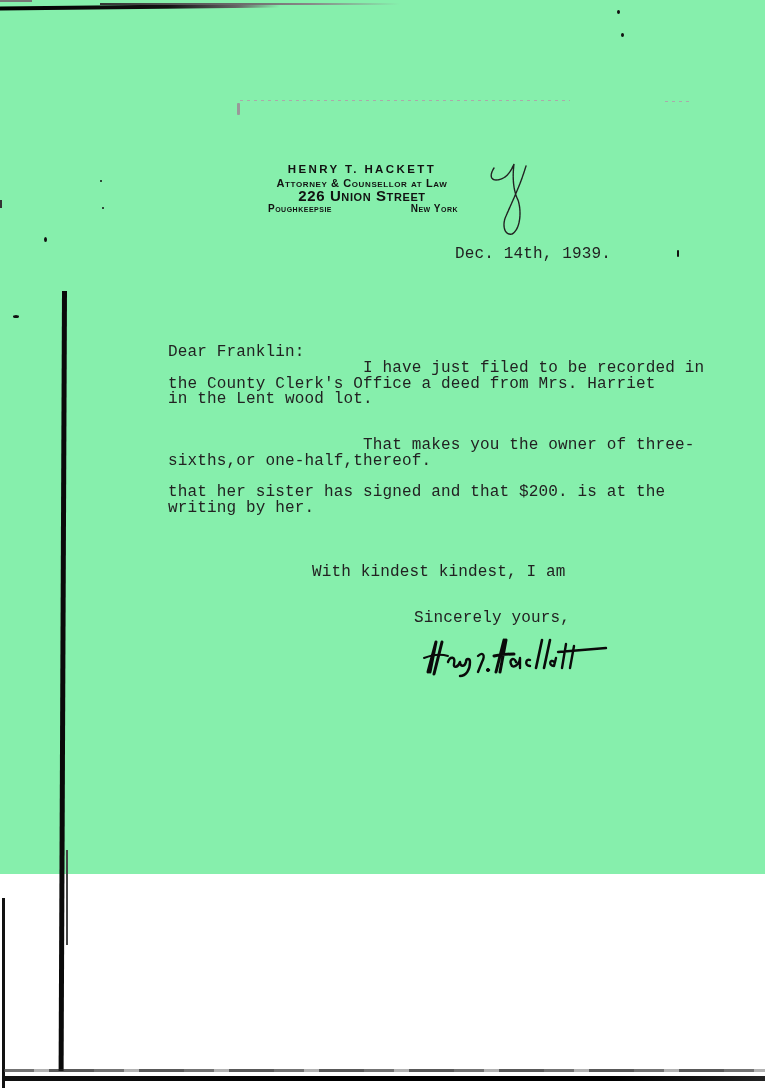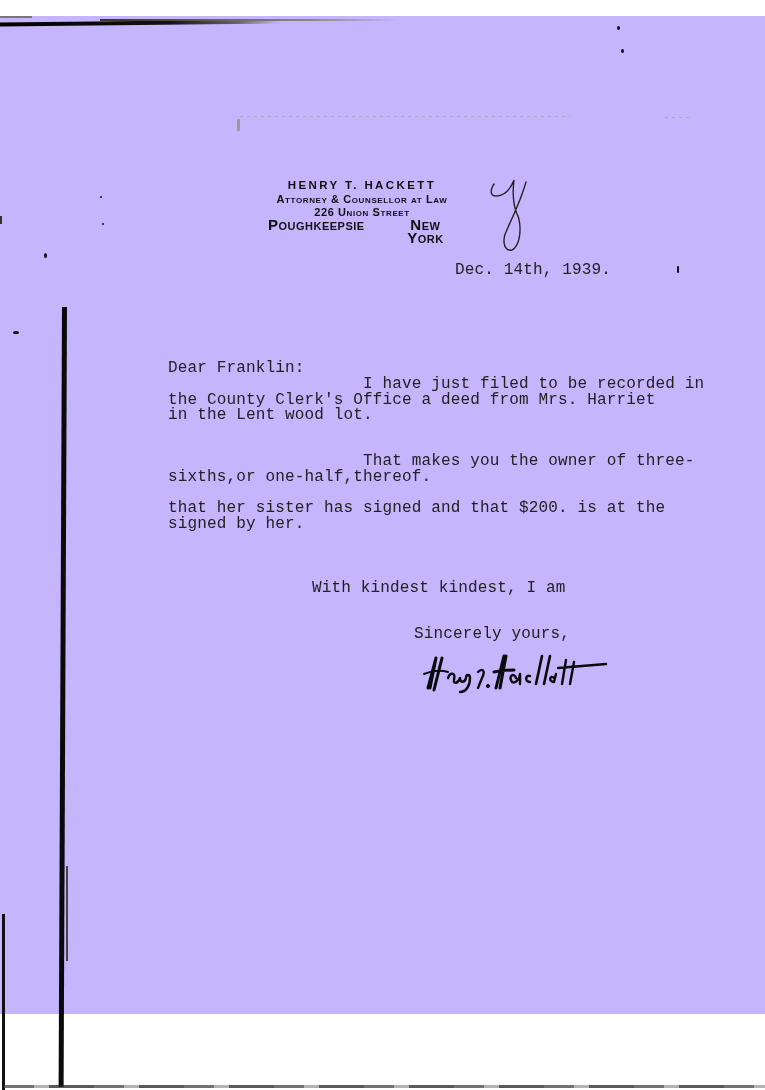--- a/index.html
+++ b/index.html
@@ -10,23 +10,23 @@
     body {
       width: 765px;
       height: 1090px;
       position: relative;
       overflow: hidden;
       font-family: "Liberation Mono", "DejaVu Sans Mono", monospace;
       color: #1a1a1a;
     }
     .page {
       position: absolute;
-      left: 0; top: 16px;
-      width: 765px; height: 998px;
-      background: #c4b5fd;
+      left: 0; top: 0;
+      width: 765px; height: 874px;
+      background: #86efac;
     }
     
     .top-rule {
       position: absolute;
       left: 0; top: 5px;
       width: 280px; height: 4px;
       background: linear-gradient(to right, #000 0%, #111 60%, #666 85%, rgba(0,0,0,0) 100%);
       transform: skewY(-0.6deg);
     }
     .top-rule-2 {
@@ -108,28 +108,29 @@
       font-weight: bold;
     }
     .lh-title {
       font-size: 11px;
       letter-spacing: 0.6px;
       line-height: 13px;
       font-variant: small-caps;
       text-align: center;
     }
     .lh-address {
-      font-size: 11px;
+      font-size: 15px;
       letter-spacing: 0.6px;
       line-height: 12px;
       font-variant: small-caps;
     }
     .lh-city-row {
       display: flex;
-      font-size: 15px;
+      justify-content: space-between;
+      font-size: 10px;
       letter-spacing: 0.5px;
       line-height: 13px;
       font-variant: small-caps;
       padding: 0 4px 0 6px;
       gap: 28px;
     }
 
     
     .initials-mark {
       position: absolute;
@@ -204,21 +205,21 @@
 
   <div class="typed date">Dec. 14th, 1939.</div>
 
 
   <div class="typed salutation">Dear Franklin:</div>
 
   <div class="typed para p1"><div>                    I have just filed to be recorded in</div><div>the County Clerk's Office a deed from Mrs. Harriet</div><div>in the Lent wood lot.</div></div>
 
   <div class="typed para p2"><div>                    That makes you the owner of three-</div><div>sixths,or one-half,thereof.</div></div>
 
-  <div class="typed para p3"><div>that her sister has signed and that $200. is at the</div><div>signed by her.</div></div>
+  <div class="typed para p3"><div>that her sister has signed and that $200. is at the</div><div>writing by her.</div></div>
 
   <div class="typed closing">With kindest kindest, I am</div>
   <div class="typed signoff">Sincerely yours,</div>
 
   <svg class="signature" viewBox="0 0 190 46">
     <g fill="none" stroke="#0a0a0a" stroke-linecap="round" stroke-linejoin="round">
       <path d="M8 40 L16 10 M16 10 L10 40" stroke-width="3"></path>
       <path d="M4 26 C14 22, 22 22, 28 24" stroke-width="2"></path>
       <path d="M22 10 L14 42" stroke-width="3"></path>
       <path d="M28 30 C30 24, 36 24, 34 32 C33 36, 38 36, 40 30 C40 34, 44 36, 46 30 C46 26, 50 26, 50 30 C50 38, 46 44, 40 44" stroke-width="2.4"></path>

